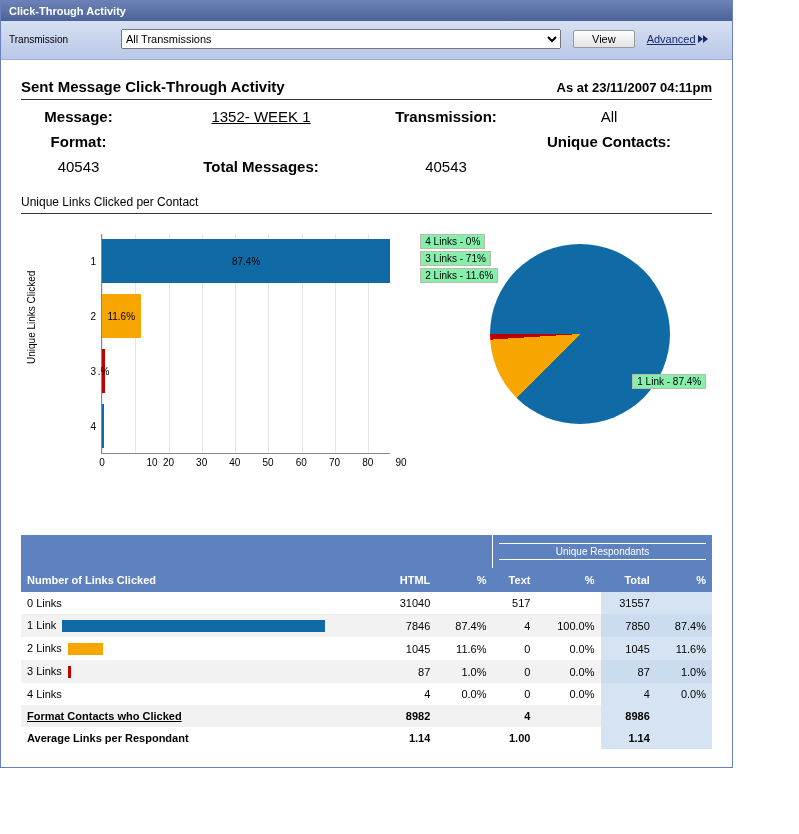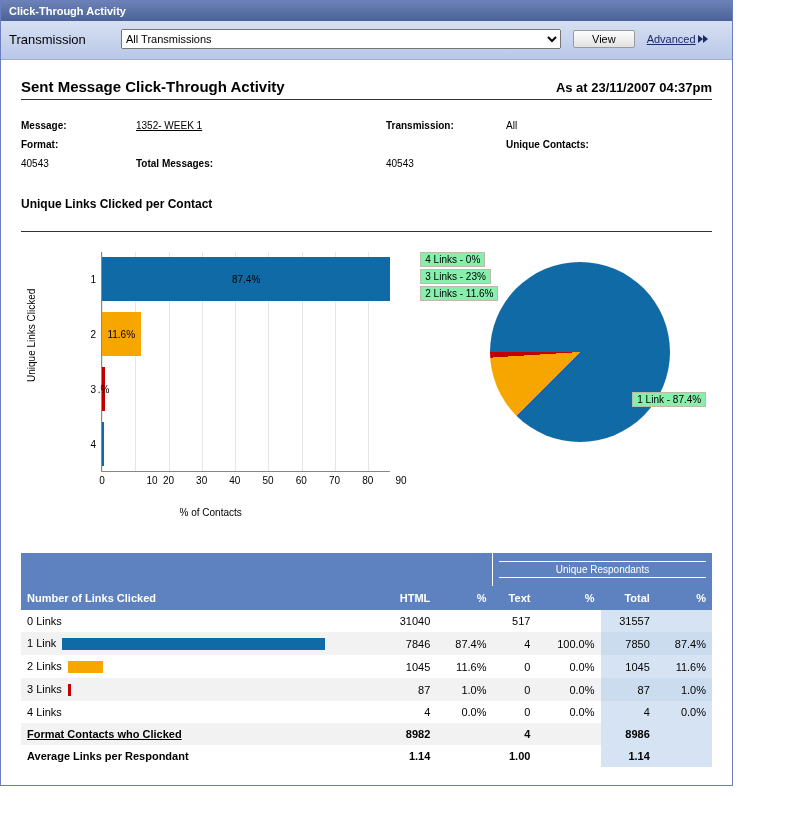--- a/index.html
+++ b/index.html
@@ -23,21 +23,21 @@
     font-size: 11px;
   }
   .filterbar {
     background: linear-gradient(to bottom, #d6e0f2, #b9c8e8);
     padding: 8px 8px 10px 8px;
     display: flex;
     align-items: center;
     gap: 12px;
     border-bottom: 1px solid #9aaed6;
   }
-  .filterbar label { font-size: 13px; min-width: 100px; }
+  .filterbar label { font-size: 10px; min-width: 100px; }
   .filterbar select {
     flex: 0 0 440px;
     font-size: 11px;
     height: 20px;
   }
   .btn {
     background: linear-gradient(to bottom, #fdfdfd, #e2e2e2);
     border: 1px solid #9a9a9a;
     border-radius: 2px;
     padding: 2px 18px;
@@ -55,34 +55,35 @@
   }
   .content {
     padding: 18px 20px;
   }
   .report-head {
     display:flex;
     justify-content:space-between;
     align-items:baseline;
     border-bottom:1px solid #333;
     padding-bottom:4px;
-    margin-bottom:20px;
+    margin-bottom:8px;
   }
   .report-head h2 { margin:0; font-size:15px; font-weight:bold; }
   .asat { font-size:13px; font-weight:bold; }
   .meta-grid {
     display:grid;
     grid-template-columns: 115px 250px 120px 1fr;
     row-gap:8px;
-    font-size:10px;
-    margin-bottom:28px;
+    font-size:15px;
+    margin-bottom:20px;
+    text-align:center;
   }
   .meta-grid .lbl { font-weight:bold; }
   .meta-grid .msglink { text-decoration:underline; }
-  .section-title { font-weight:bold; font-size:12px; border-bottom:1px solid #333; padding-bottom:20px; margin-bottom:10px;}
+  .section-title { font-weight:normal; font-size:12px; border-bottom:1px solid #333; padding-bottom:4px; margin-bottom:10px;}
   .charts-row { display:flex; gap:20px; align-items:flex-start; margin-bottom:30px;}
   
   .barchart { width:390px; height:280px; position:relative; font-size:10px; }
   .bar-plot {
     position:absolute; left:80px; top:10px; right:10px; bottom:50px;
     border-left:1px solid #888; border-bottom:1px solid #888;
     background:
       repeating-linear-gradient(to right, #e6e6e6 0, #e6e6e6 1px, transparent 1px, transparent 33.3px);
   }
   .bar-row { position:absolute; left:0; height:40px; display:flex; align-items:center;}
@@ -138,21 +139,21 @@
             <path d="M0 0 L5 4 L0 8 Z M5 0 L10 4 L5 8 Z" fill="#1a2a6c"></path>
           </svg>
       </span>
     </a>
   </div>
 
   <div class="content">
 
     <div class="report-head">
       <h2>Sent Message Click-Through Activity</h2>
-      <div class="asat">As at 23/11/2007 04:37pm</div>
+      <div class="asat">As at 23/11/2007 04:11pm</div>
     </div>
 
     <div class="meta-grid">
       <div class="lbl">Message:</div>
       <div class="msglink">1352- WEEK 1</div>
       <div class="lbl">Transmission:</div>
       <div>All</div>
 
       <div class="lbl">Format:</div>
       <div></div>
@@ -199,27 +200,26 @@
             <div class="bar-xtick" style="left: 50px;">10</div>
             <div class="bar-xtick" style="left: 66.4444px;">20</div>
             <div class="bar-xtick" style="left: 99.6667px;">30</div>
             <div class="bar-xtick" style="left: 132.889px;">40</div>
             <div class="bar-xtick" style="left: 166.111px;">50</div>
             <div class="bar-xtick" style="left: 199.333px;">60</div>
             <div class="bar-xtick" style="left: 232.556px;">70</div>
             <div class="bar-xtick" style="left: 265.778px;">80</div>
             <div class="bar-xtick" style="left: 299px;">90</div>
           </div>
-        <div class="bar-xlab">% of Contacts</div>
       </div>
 
       <div class="piewrap">
         <div class="pie" id="pie" style="background: conic-gradient(from -90deg, rgb(15, 106, 166) 0deg, rgb(15, 106, 166) 314.64deg, rgb(247, 166, 0) 314.64deg, rgb(247, 166, 0) 356.4deg, rgb(192, 0, 0) 356.4deg, rgb(192, 0, 0) 360deg, rgb(15, 106, 166) 360deg, rgb(15, 106, 166) 360deg);"></div>
         <div class="callout" style="left:0px; top:10px;">4 Links - 0%</div>
-        <div class="callout" style="left:0px; top:27px;">3 Links - 23%</div>
+        <div class="callout" style="left:0px; top:27px;">3 Links - 71%</div>
         <div class="callout" style="left:0px; top:44px;">2 Links - 11.6%</div>
         <div class="callout" style="left:212px; top:150px;">1 Link - 87.4%</div>
       </div>
     </div>
 
     <table class="data">
       <thead>
         <tr class="super">
           <th class="left" style="width:360px;"></th>
           <th></th>

